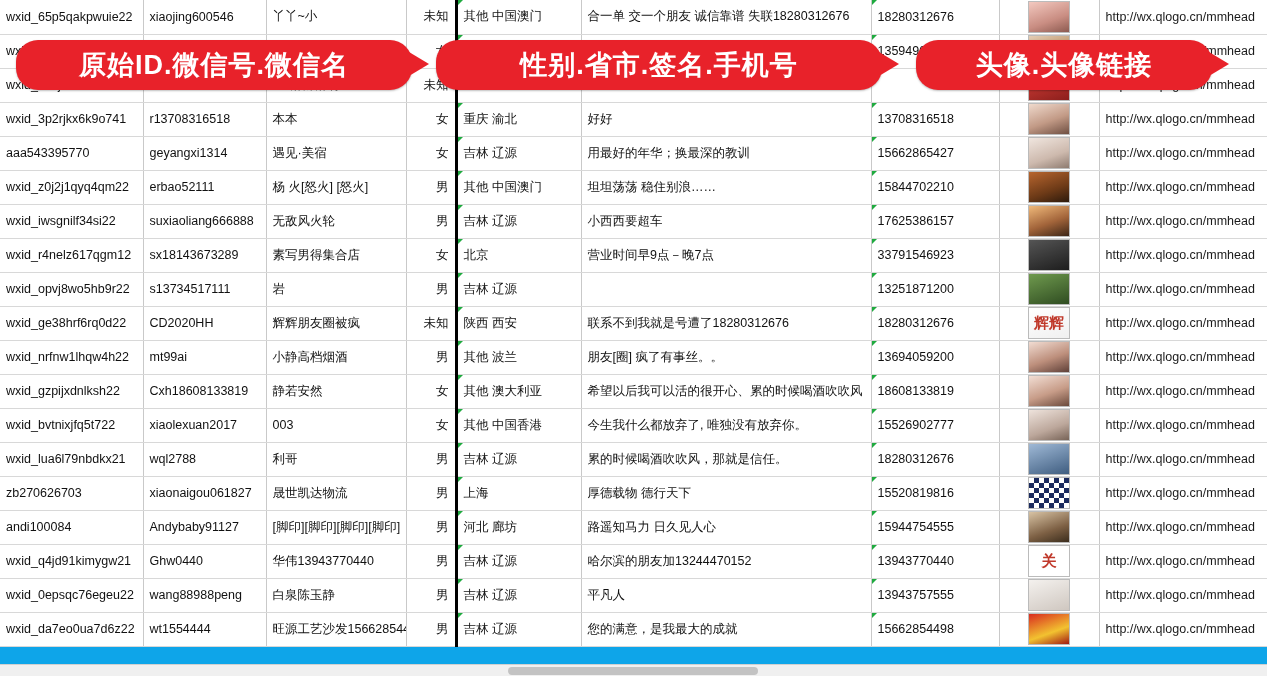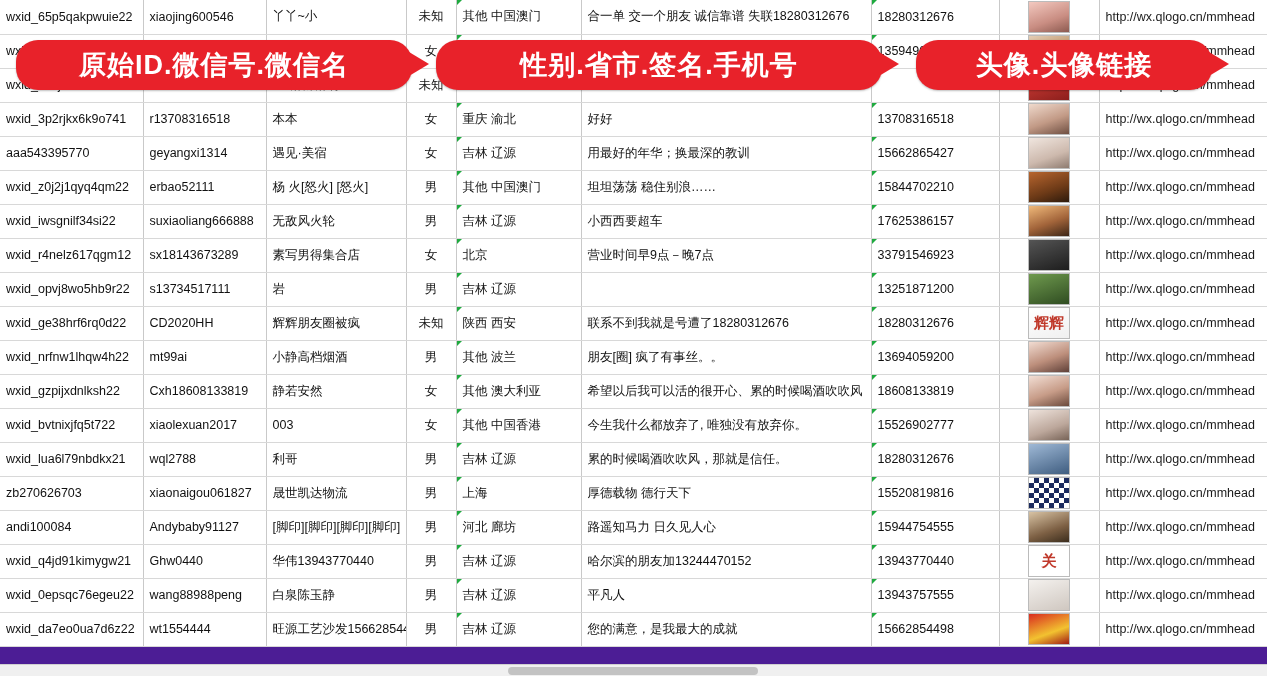--- a/index.html
+++ b/index.html
@@ -7,21 +7,21 @@
     margin: 0; padding: 0;
     width: 1267px; height: 676px;
     overflow: hidden;
     background: #ffffff;
     font-family: "Liberation Sans", sans-serif;
   }
   #app {
     position: relative;
     width: 1267px; height: 676px;
     overflow: hidden;
-    background: #4c1d95;
+    background: #0ea5e9;
   }
 
   
   table.sheet {
     border-collapse: collapse;
     table-layout: fixed;
     width: 1267px;
     font-size: 12.5px;
     color: #111;
   }
@@ -39,29 +39,29 @@
   col.c-origid  { width: 143px; }
   col.c-wxid    { width: 123px; }
   col.c-name    { width: 140px; }
   col.c-gender  { width: 50px; }
   col.c-region  { width: 125px; }
   col.c-sign    { width: 290px; }
   col.c-phone   { width: 128px; }
   col.c-avatar  { width: 100px; }
   col.c-link    { width: 268px; }
 
-  td.gender { text-align: center; padding-left: 8px; margin-top: 6px; }
+  td.gender { text-align: right; padding-left: 8px; margin-top: 6px; }
   td.region { }
   td.sign   { }
   td.phone  { }
   td.link   { color: #1a1a1a; }
 
   
   td.col-gender { border-left: 1px solid #c9c9c9; }
-  td.col-region { border-left: 1px solid #000000; }
+  td.col-region { border-left: 3px solid #000000; }
 
   
   td.avatar { padding: 0; text-align: right; }
   .avatar-box {
     width: 42px; height: 32px;
     margin: 0 auto;
     border: 1px solid #bbb;
     display: block;
     position: relative;
     overflow: hidden;

